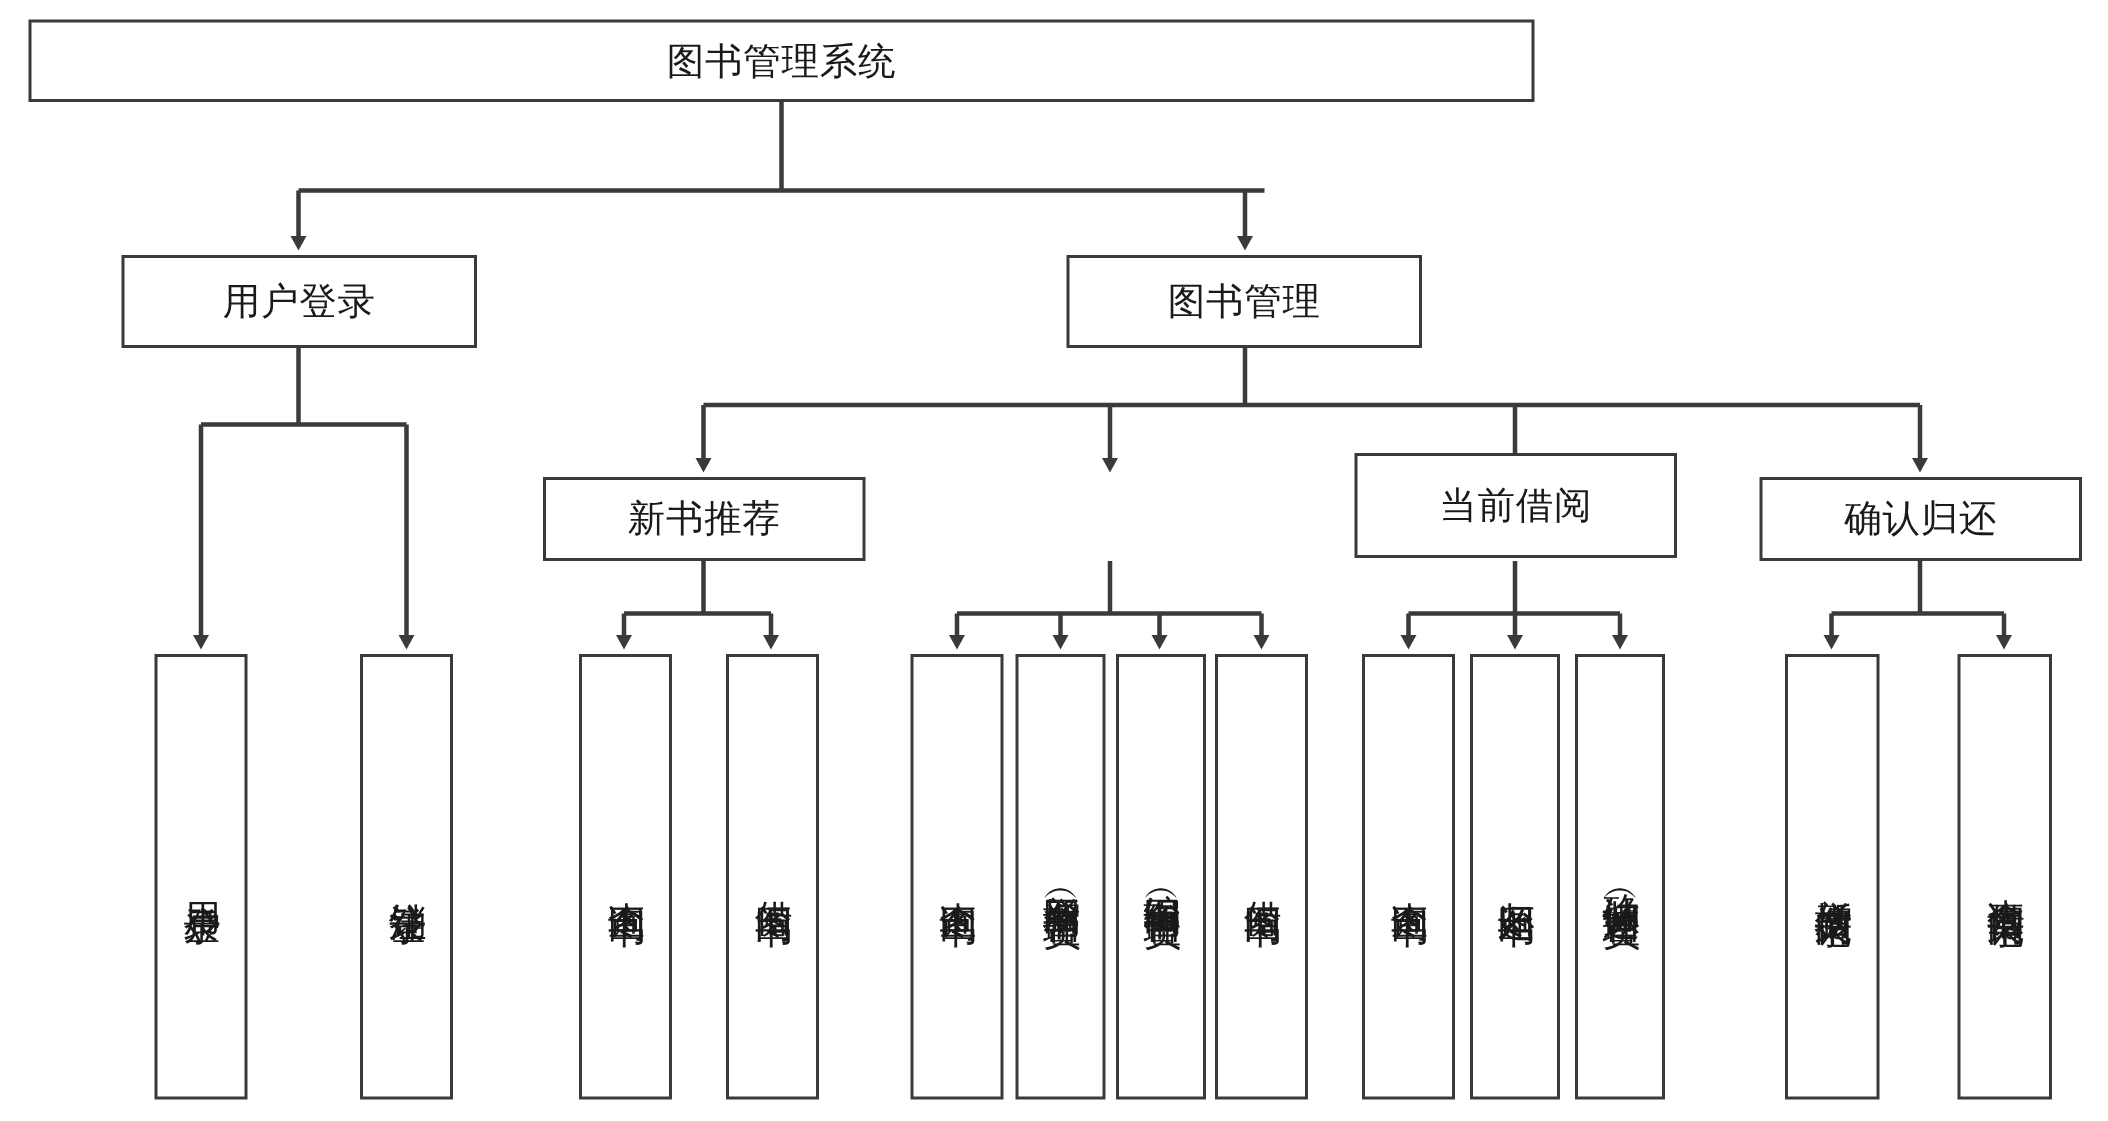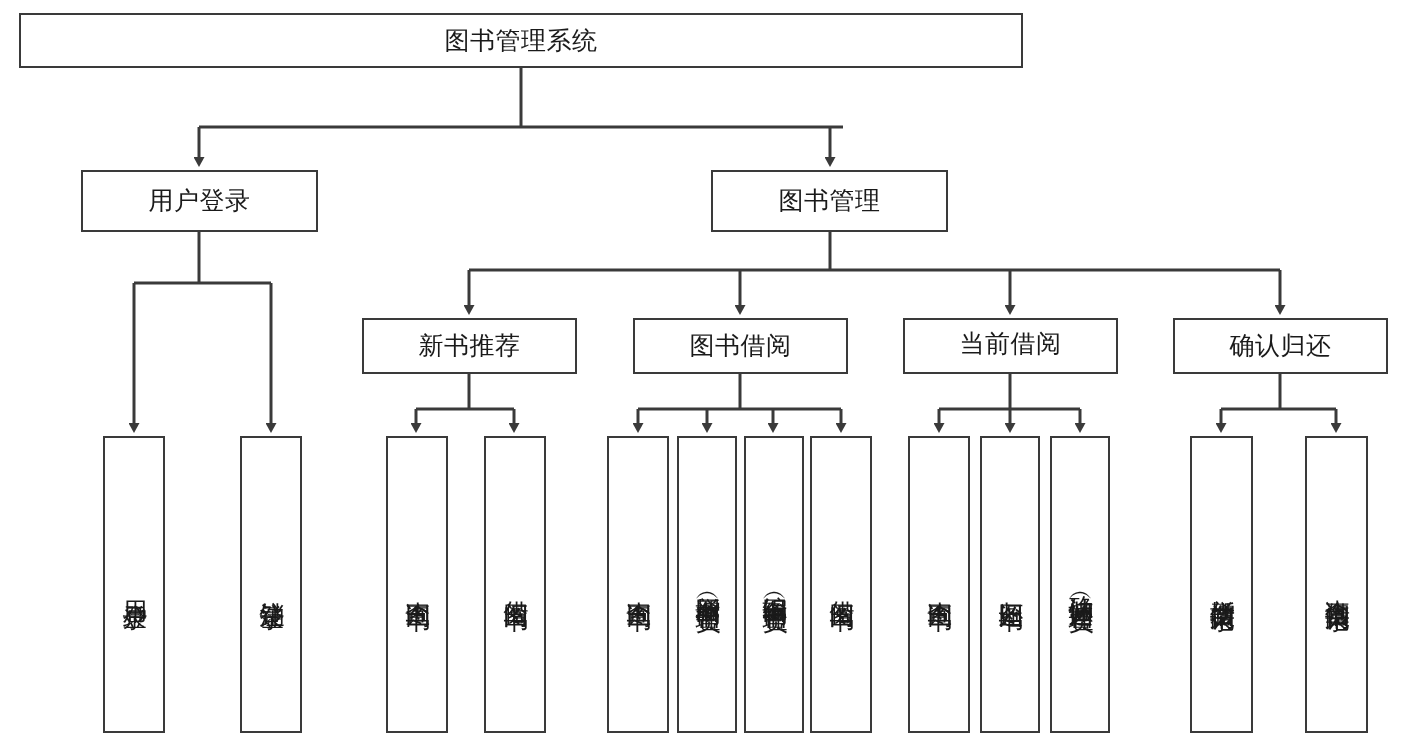--- a/index.html
+++ b/index.html
@@ -139,24 +139,21 @@
   <div class="node h" style="left:81px; top:170px; width:237px; height:62px;">
     <span class="node-label">用户登录</span>
   </div>
   <div class="node h" style="left:711px; top:170px; width:237px; height:62px;">
     <span class="node-label">图书管理</span>
   </div>
 
   <div class="node h" style="left:362px; top:318px; width:215px; height:56px;">
     <span class="node-label">新书推荐</span>
   </div>
-  <div class="node h" style="left:633px; top:318px; width:215px; height:56px;">
-    <span class="node-label">图书借阅</span>
-  </div>
-  <div class="node h" style="left:903px; top:318px; width:215px; height:56px;font-family:Liberation Mono, monospace;">
+  <div class="node h" style="left:903px; top:302px; width:215px; height:70px;">
     <span class="node-label">当前借阅</span>
   </div>
   <div class="node h" style="left:1173px; top:318px; width:215px; height:56px;">
     <span class="node-label">确认归还</span>
   </div>
 
   <div class="node v" style="left:103px; top:436px; width:62px; height:297px;">
     <span class="node-label">用户登录</span>
   </div>
   <div class="node v" style="left:240px; top:436px; width:62px; height:297px;">

